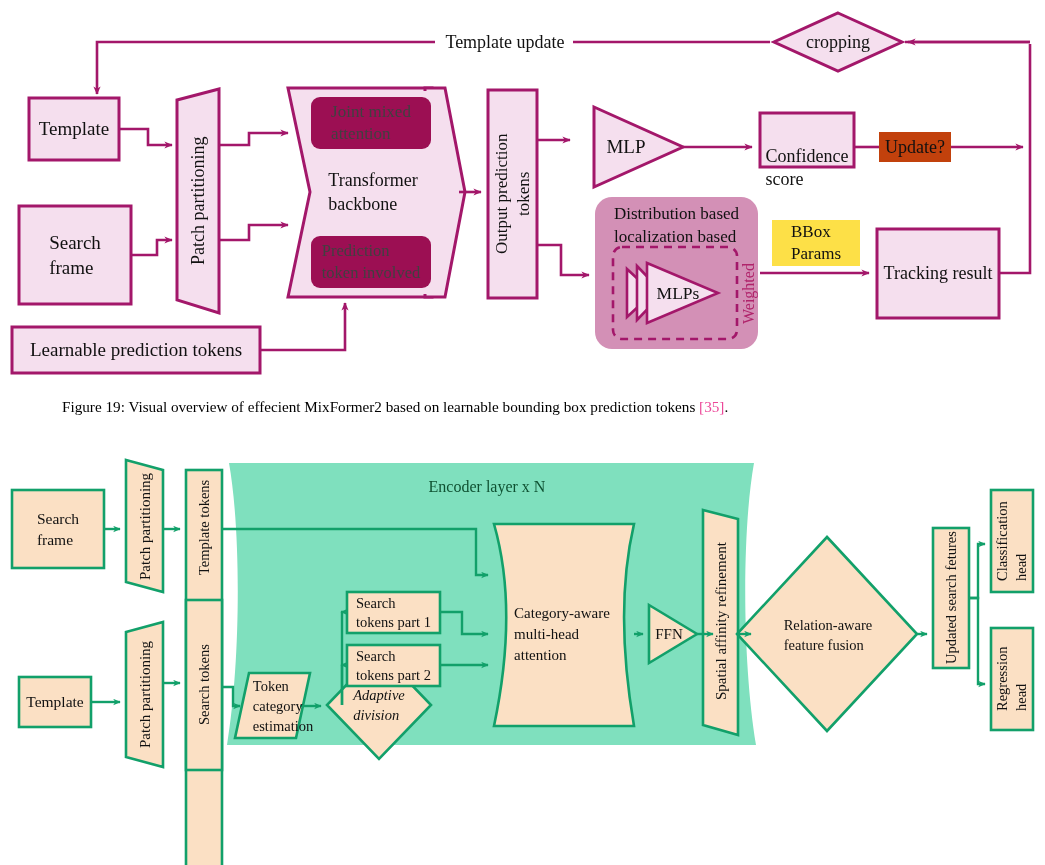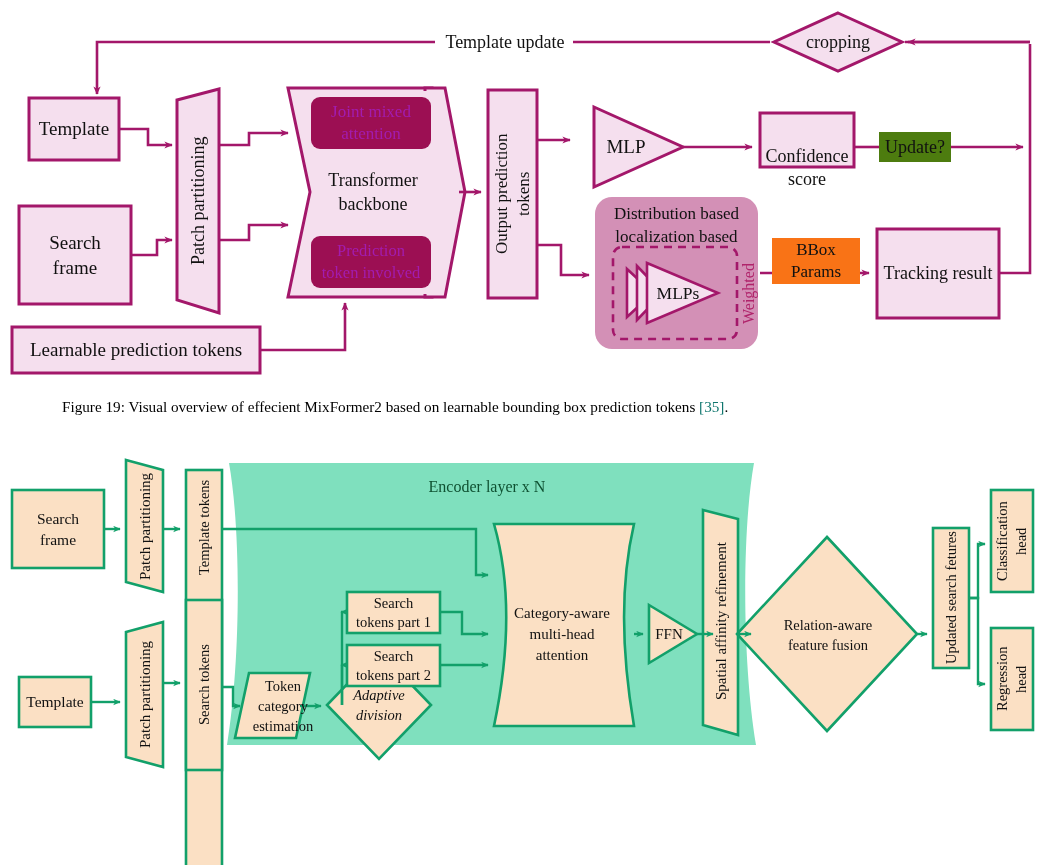--- a/index.html
+++ b/index.html
@@ -4,28 +4,28 @@
 <style>
   html,body{margin:0;padding:0;background:#ffffff;}
   body{width:1045px;height:865px;position:relative;
        font-family:"Liberation Serif","DejaVu Serif",serif;color:#1a1a1a;}
   #page{position:relative;width:1045px;height:865px;overflow:hidden;}
 
   .svgwrap{position:absolute;left:0;top:0;width:1045px;height:865px;}
 
   .caption{position:absolute;font-family:"Liberation Serif","DejaVu Serif",serif;
            font-size:15.2px;line-height:21px;color:#000;text-align:justify;}
-  .cite{color:#0f766e;}
+  .cite{color:#ec4899;}
 
   
   .lbl{position:absolute;display:flex;align-items:center;justify-content:center;
-       text-align:center;font-family:"Liberation Serif","DejaVu Serif",serif;
+       font-family:"Liberation Serif","DejaVu Serif",serif;
        color:#111;pointer-events:none;}
   .lbl.vert{writing-mode:vertical-rl;transform:rotate(180deg);}
-  .white{color:#a21caf;}
+  .white{color:#404040;}
   .pinkw{color:#b0246b;}
   .grn{color:#0f5132;}
 </style>
 </head>
 <body>
 
 <div id="page">
 
 <svg class="svgwrap" viewBox="0 0 1045 865">
   <defs>
@@ -185,23 +185,23 @@
 <div class="lbl" style="left:649px;top:278px;width:58px;height:30px;font-size:17.5px;">MLPs</div>
 
 <div class="lbl vert pinkw" style="left:738px;top:248px;width:22px;height:92px;font-size:16px;">Weighted</div>
 
 <div class="lbl" style="left:877px;top:229px;width:122px;height:89px;font-size:18px;">Tracking result</div>
 
 <div class="lbl" style="left:783px;top:27px;width:110px;height:30px;font-size:18px;">cropping</div>
 
 <div class="lbl" style="left:437px;top:27px;width:136px;height:30px;font-size:18px;background:#fff;">Template update</div>
 
-<div class="lbl" style="left:879px;top:132px;width:72px;height:30px;font-size:18px;background:#4d7c0f;">Update?</div>
-
-<div class="lbl" style="left:772px;top:238px;width:88px;height:46px;font-size:17px;white-space:pre-line;line-height:22px;background:#f97316;">BBox
+<div class="lbl" style="left:879px;top:132px;width:72px;height:30px;font-size:18px;background:#c2410c;">Update?</div>
+
+<div class="lbl" style="left:772px;top:220px;width:88px;height:46px;font-size:17px;white-space:pre-line;line-height:22px;background:#fde047;">BBox
 Params</div>
 
 <div class="caption" style="left:62px;top:396px;width:920px;">
   <span>Figure 19:</span>
   <span>Visual overview of effecient MixFormer2 based on learnable bounding box prediction tokens</span>
   <span class="cite">[35]</span><span>.</span>
 </div>
 
 <div class="lbl" style="left:12px;top:490px;width:92px;height:78px;font-size:15.5px;white-space:pre-line;line-height:21px;">Search
 frame</div>

